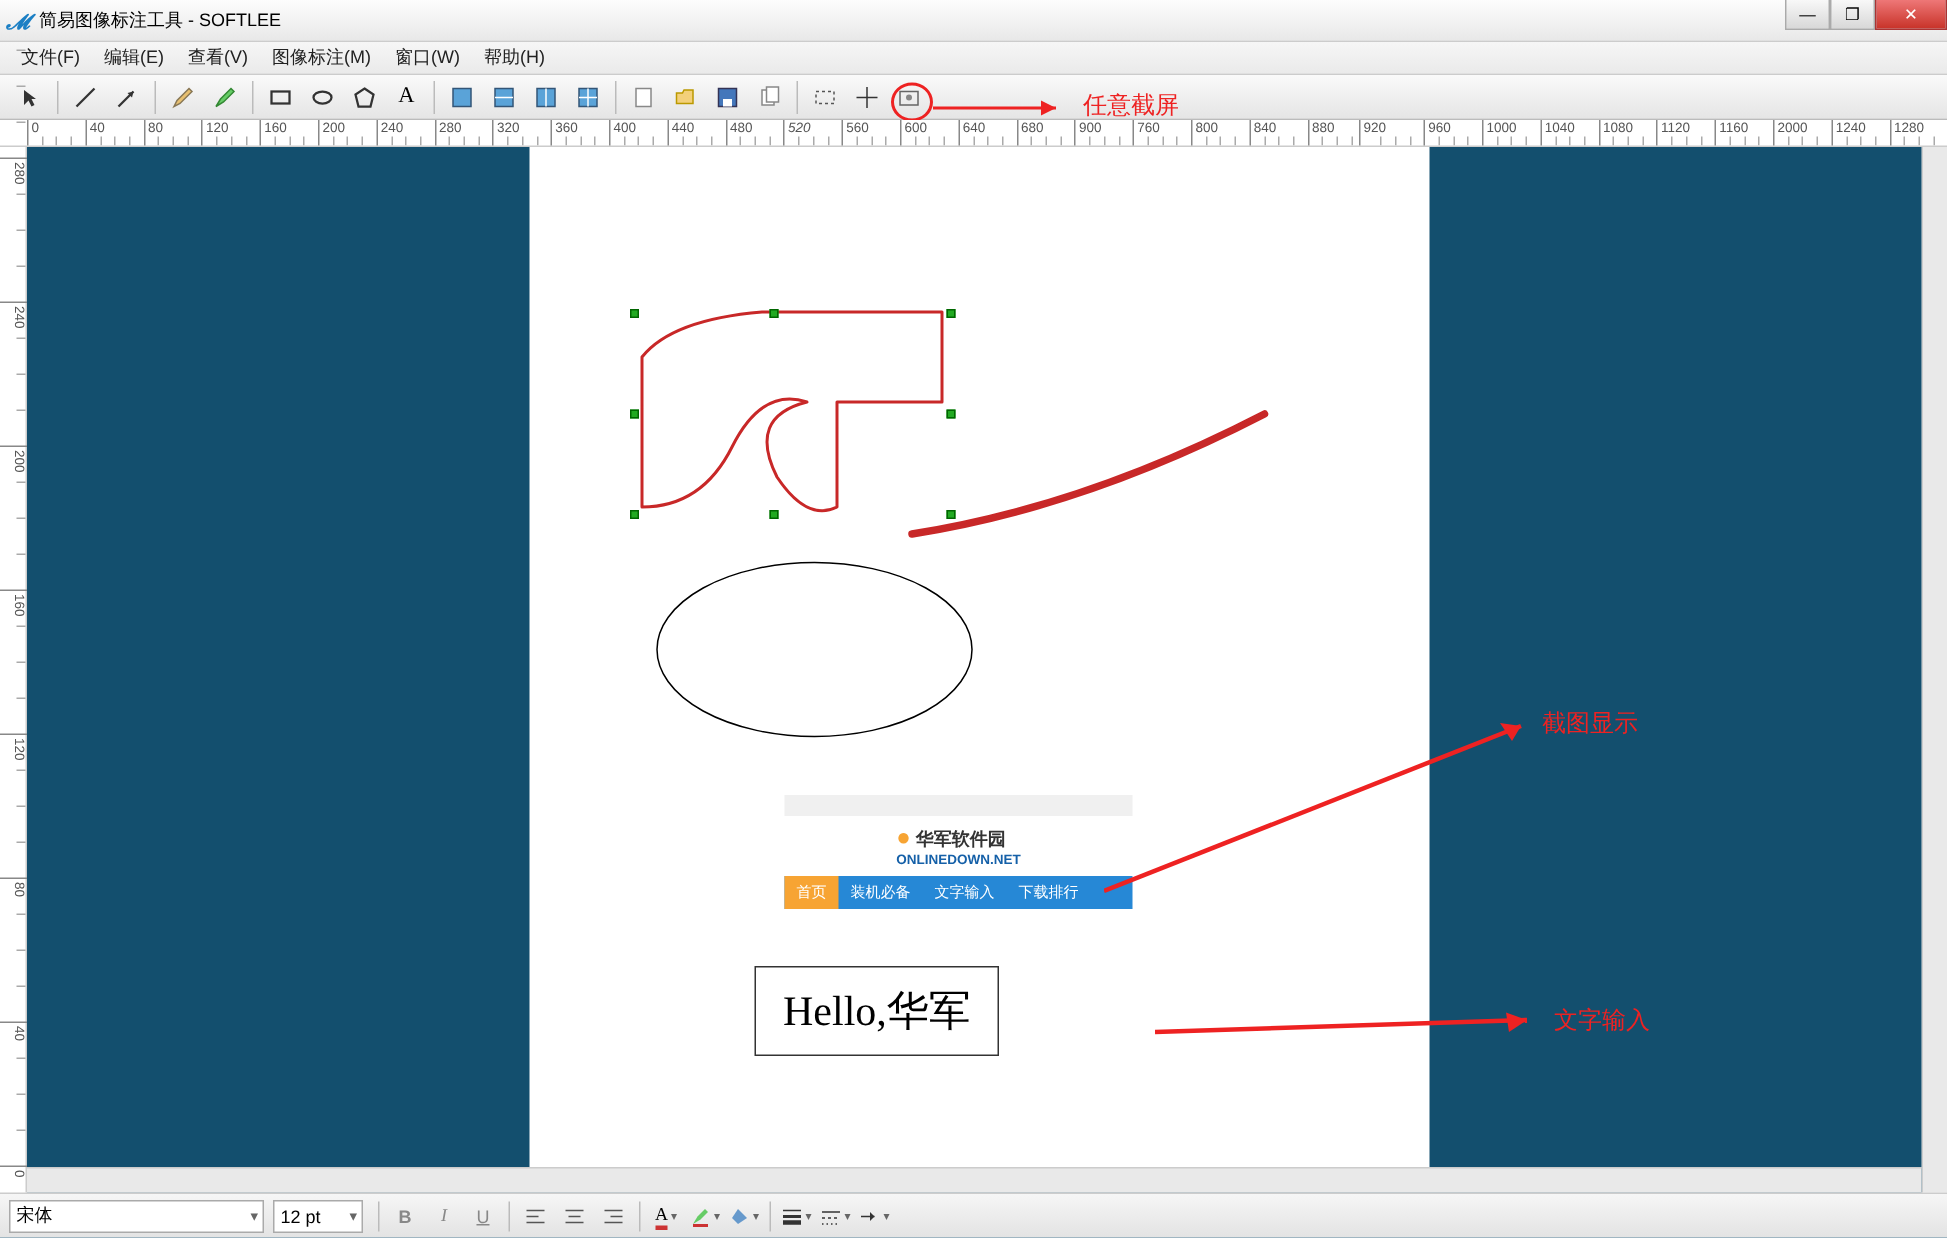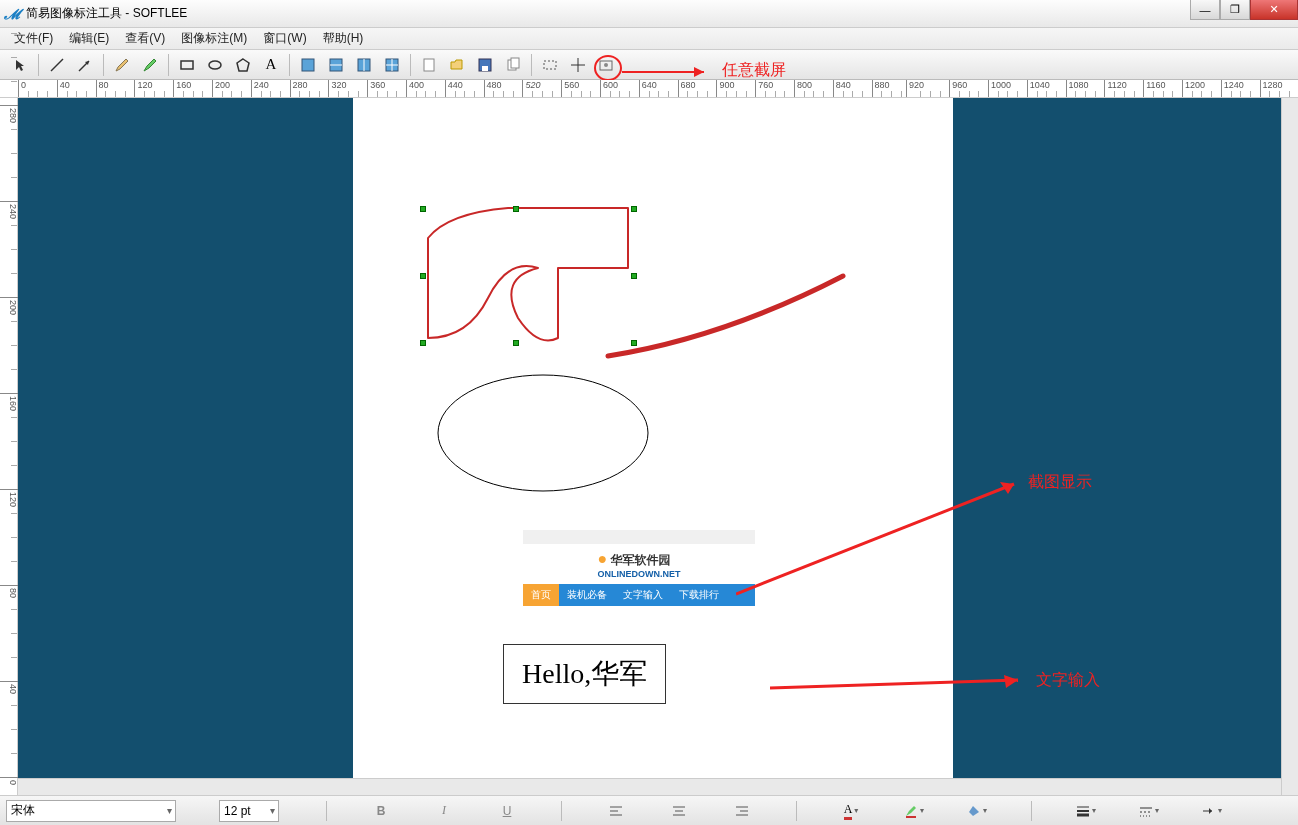--- a/index.html
+++ b/index.html
@@ -27,21 +27,21 @@
 .ruler-v .tick { position: absolute; left: 0; border-top: 1px solid #888; width: 18px; padding-top: 2px; writing-mode: vertical-rl; }
 .ruler-v .minor { width: 6px; border-top: 1px solid #aaa; position: absolute; right: 0; }
 
 .canvas-wrap { flex: 1; background: #134f6e; position: relative; overflow: auto; }
 .canvas-page { position: absolute; left: 335px; top: 0; width: 600px; height: 692px; background: #fff; }
 .scrollbar-v { width: 17px; background: #e9e9e9; border-left: 1px solid #ccc; }
 .scrollbar-h { position: absolute; bottom: 30px; left: 18px; right: 17px; height: 17px; background: #e9e9e9; border-top: 1px solid #ccc; }
 
 .sel-handle { position: absolute; width: 6px; height: 6px; background: #2a2; border: 1px solid #060; }
 
-.bottombar { position: absolute; bottom: 0; left: 0; right: 0; height: 30px; background: linear-gradient(#f6f6f6,#e3e3e3); border-top: 1px solid #ccc; display: flex; align-items: center; padding: 0 6px; gap: 37px; }
+.bottombar { position: absolute; bottom: 0; left: 0; right: 0; height: 30px; background: linear-gradient(#f6f6f6,#e3e3e3); border-top: 1px solid #ccc; display: flex; align-items: center; padding: 0 6px; }
 .combo { height: 22px; background: #fff; border: 1px solid #aaa; padding: 0 18px 0 4px; position: relative; margin-right: 6px; font-size: 12px; display: flex; align-items: center; }
 .combo::after { content: "▾"; position: absolute; right: 3px; color: #666; font-size: 10px; }
 .bbtn { width: 24px; height: 22px; display: flex; align-items: center; justify-content: center; border: 1px solid transparent; margin: 0 1px; }
 .bbtn.drop::after { content: "▾"; font-size: 8px; margin-left: 2px; color: #666; }
 .bsep { width: 1px; height: 20px; background: #bbb; margin: 0 4px; }
 
 .annot-label { position: absolute; color: #e22; font-size: 16px; font-family: SimSun; }
 .annot-circle { position: absolute; border: 2px solid #e22; border-radius: 50%; }
 
 .screenshot-box { position: absolute; }
@@ -311,21 +311,21 @@
     <div class="minor" style="left: 1085px;"></div>
     <div class="minor" style="left: 1094.7px;"></div>
     <div class="tick" style="left: 1104.4px;">1120</div>
     <div class="minor" style="left: 1114.1px;"></div>
     <div class="minor" style="left: 1123.8px;"></div>
     <div class="minor" style="left: 1133.5px;"></div>
     <div class="tick" style="left: 1143.2px;">1160</div>
     <div class="minor" style="left: 1152.9px;"></div>
     <div class="minor" style="left: 1162.6px;"></div>
     <div class="minor" style="left: 1172.3px;"></div>
-    <div class="tick" style="left: 1182px;">1200</div>
+    <div class="tick" style="left: 1182px;">2000</div>
     <div class="minor" style="left: 1191.7px;"></div>
     <div class="minor" style="left: 1201.4px;"></div>
     <div class="minor" style="left: 1211.1px;"></div>
     <div class="tick" style="left: 1220.8px;">1240</div>
     <div class="minor" style="left: 1230.5px;"></div>
     <div class="minor" style="left: 1240.2px;"></div>
     <div class="minor" style="left: 1249.9px;"></div>
     <div class="tick" style="left: 1259.6px;">1280</div>
     <div class="minor" style="left: 1269.3px;"></div>
     <div class="minor" style="left: 1279px;"></div>

